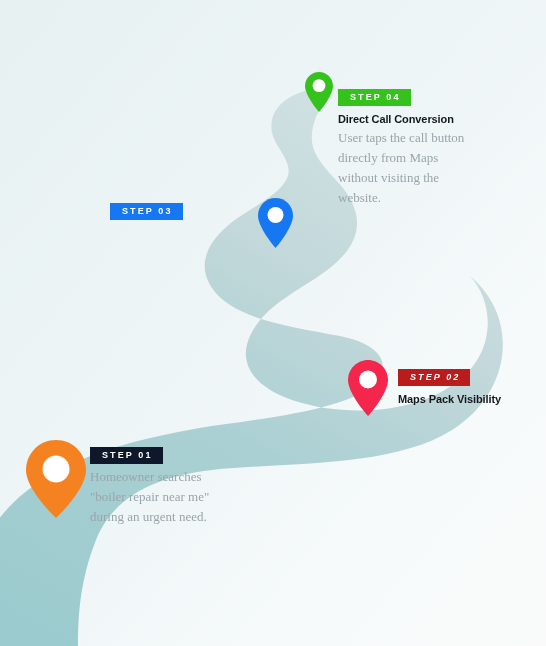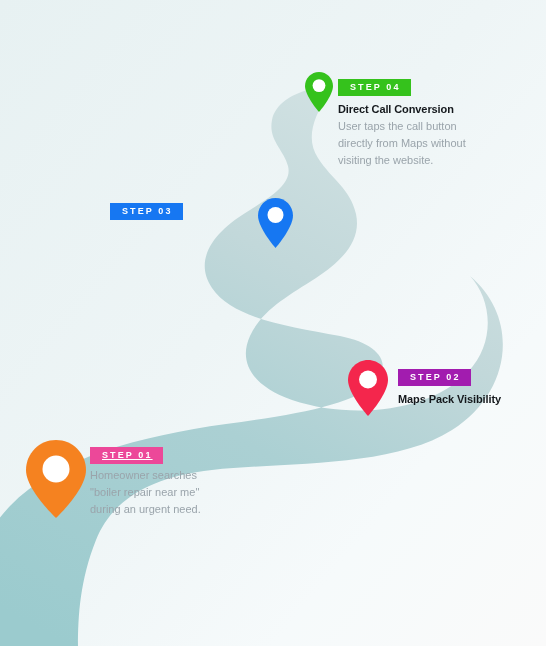--- a/index.html
+++ b/index.html
@@ -28,24 +28,25 @@
   }
   .title {
     font-size:11px;
     font-weight:bold;
     color:#14181c;
     margin-top:7px;
     letter-spacing:-0.1px;
     white-space:nowrap;
   }
   .desc {
-    font-size:11px;
+    font-size:13px;
     line-height:1.55;
     color:#9aa4ab;
     margin-top:3px;
+    font-family:Liberation Serif, serif;
   }
   .align-right { text-align:left; }
 
   .pin { position:absolute; }
   .pin svg { display:block; }
 </style>
 </head>
 <body>
 
 <div id="stage">
@@ -88,21 +89,21 @@
              C 300 414, 356 404, 376 382
              C 392 364, 380 344, 340 336
              C 286 326, 232 318, 212 288
              C 192 258, 216 230, 250 210
              C 276 194, 292 182, 288 166
              C 284 150, 268 140, 272 120
              C 275 104, 292 94, 308 90
              Z" fill="url(#roadGrad)"></path>
   </svg>
 
-  <div class="step" style="left:338px; top:76px; width:200px;">
+  <div class="step" style="left:338px; top:86px; width:200px;">
     <div class="badge" style="background:#35c21c;">STEP 04</div>
     <div class="title">Direct Call Conversion</div>
     <div class="desc" style="width:130px;">User taps the call button directly from Maps without visiting the website.</div>
   </div>
   <div class="pin" style="left:305px; top:72px;">
     <svg width="28" height="40" viewBox="0 0 28 40">
       <path d="M14 0 C6.3 0 0 6.3 0 14 C0 24 14 40 14 40 C14 40 28 24 28 14 C28 6.3 21.7 0 14 0 Z" fill="#35c21c"></path>
       <circle cx="14" cy="13.6" r="6.4" fill="#ffffff"></circle>
     </svg>
   </div>
@@ -111,32 +112,32 @@
     <div class="badge" style="background:#1677f2;">STEP 03</div>
   </div>
   <div class="pin" style="left:258px; top:198px;">
     <svg width="35" height="50" viewBox="0 0 35 50">
       <path d="M17.5 0 C7.8 0 0 7.8 0 17.5 C0 30 17.5 50 17.5 50 C17.5 50 35 30 35 17.5 C35 7.8 27.2 0 17.5 0 Z" fill="#1677f2"></path>
       <circle cx="17.5" cy="17" r="8" fill="#ffffff"></circle>
     </svg>
   </div>
 
   <div class="step" style="left:398px; top:366px; width:150px;">
-    <div class="badge" style="background:#a21caf;">STEP 02</div>
+    <div class="badge" style="background:#b91c1c;font-style:italic;">STEP 02</div>
     <div class="title">Maps Pack Visibility</div>
   </div>
   <div class="pin" style="left:348px; top:360px;">
     <svg width="40" height="56" viewBox="0 0 40 56">
       <path d="M20 0 C9 0 0 9 0 20 C0 34 20 56 20 56 C20 56 40 34 40 20 C40 9 31 0 20 0 Z" fill="#f4264c"></path>
       <circle cx="20" cy="19.5" r="9" fill="#ffffff"></circle>
     </svg>
   </div>
 
   <div class="step" style="left:90px; top:444px; width:160px;">
-    <div class="badge" style="background:#ec4899;text-decoration:underline;">STEP 01</div>
+    <div class="badge" style="background:#0f172a;">STEP 01</div>
     <div class="desc" style="width:120px;">Homeowner searches "boiler repair near me" during an urgent need.</div>
   </div>
   <div class="pin" style="left:26px; top:440px;">
     <svg width="60" height="78" viewBox="0 0 60 78">
       <path d="M30 0 C13.4 0 0 13.4 0 30 C0 50 30 78 30 78 C30 78 60 50 60 30 C60 13.4 46.6 0 30 0 Z" fill="#f58220"></path>
       <circle cx="30" cy="29" r="13.5" fill="#ffffff"></circle>
     </svg>
   </div>
 
 </div>

